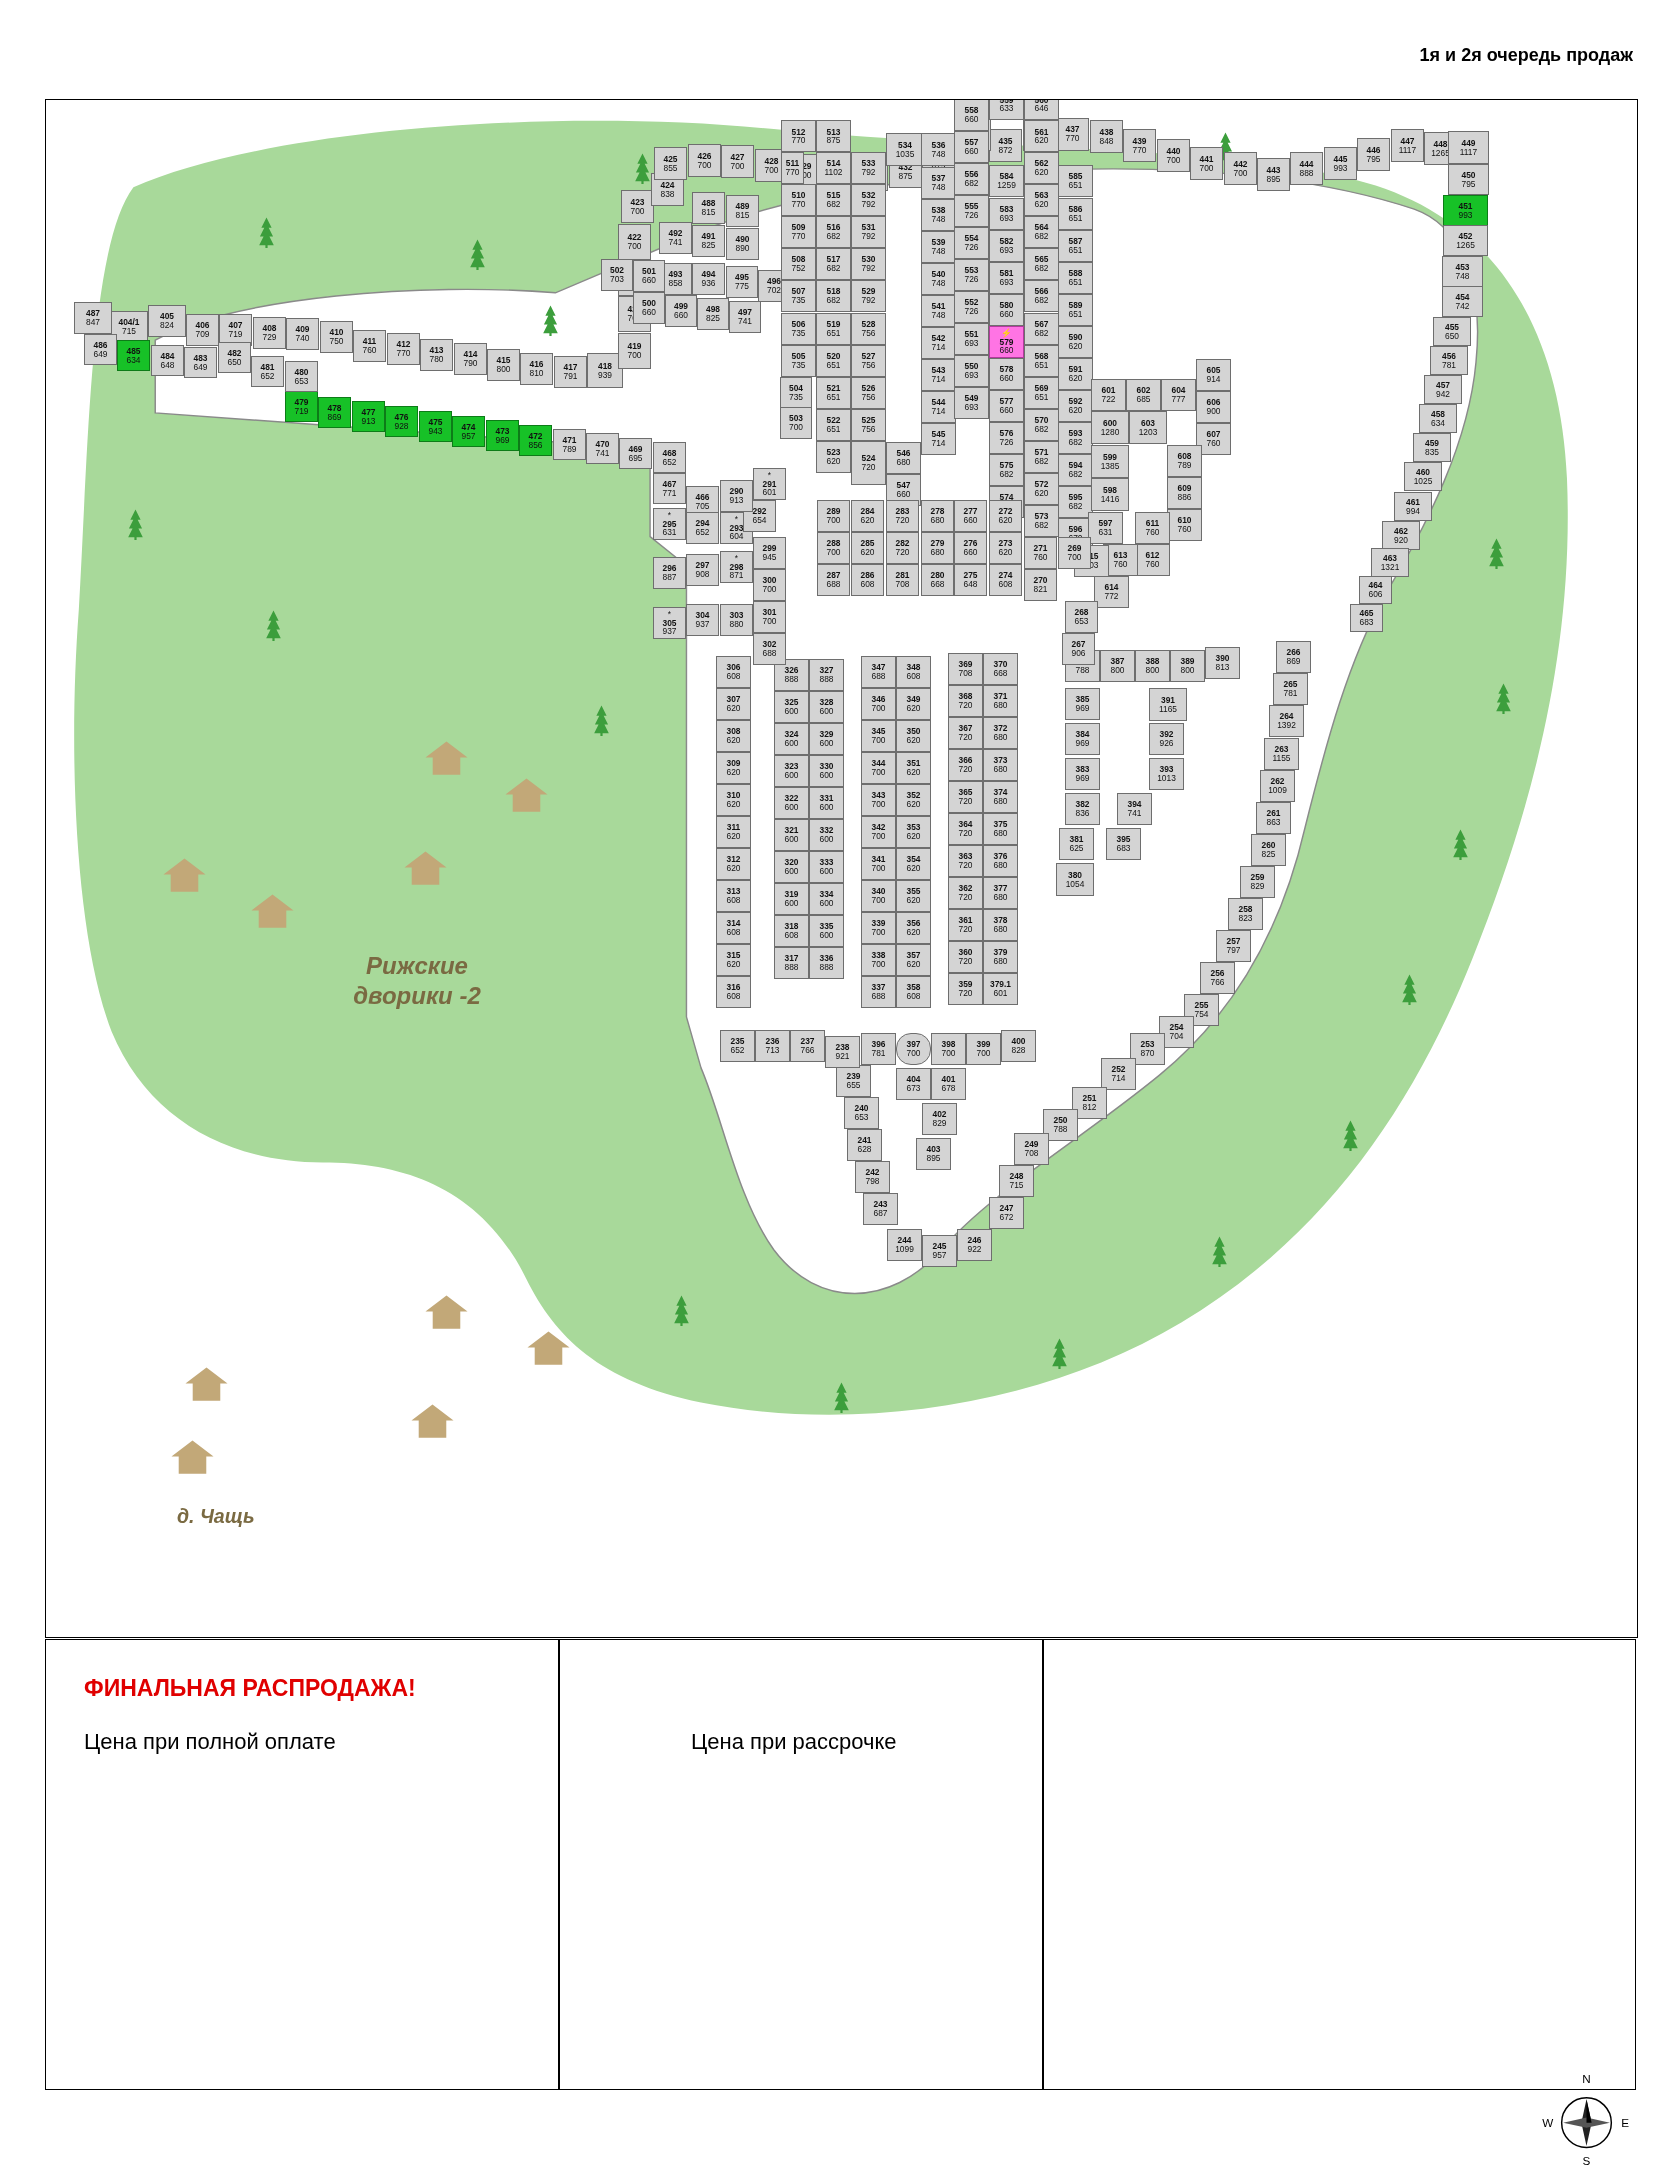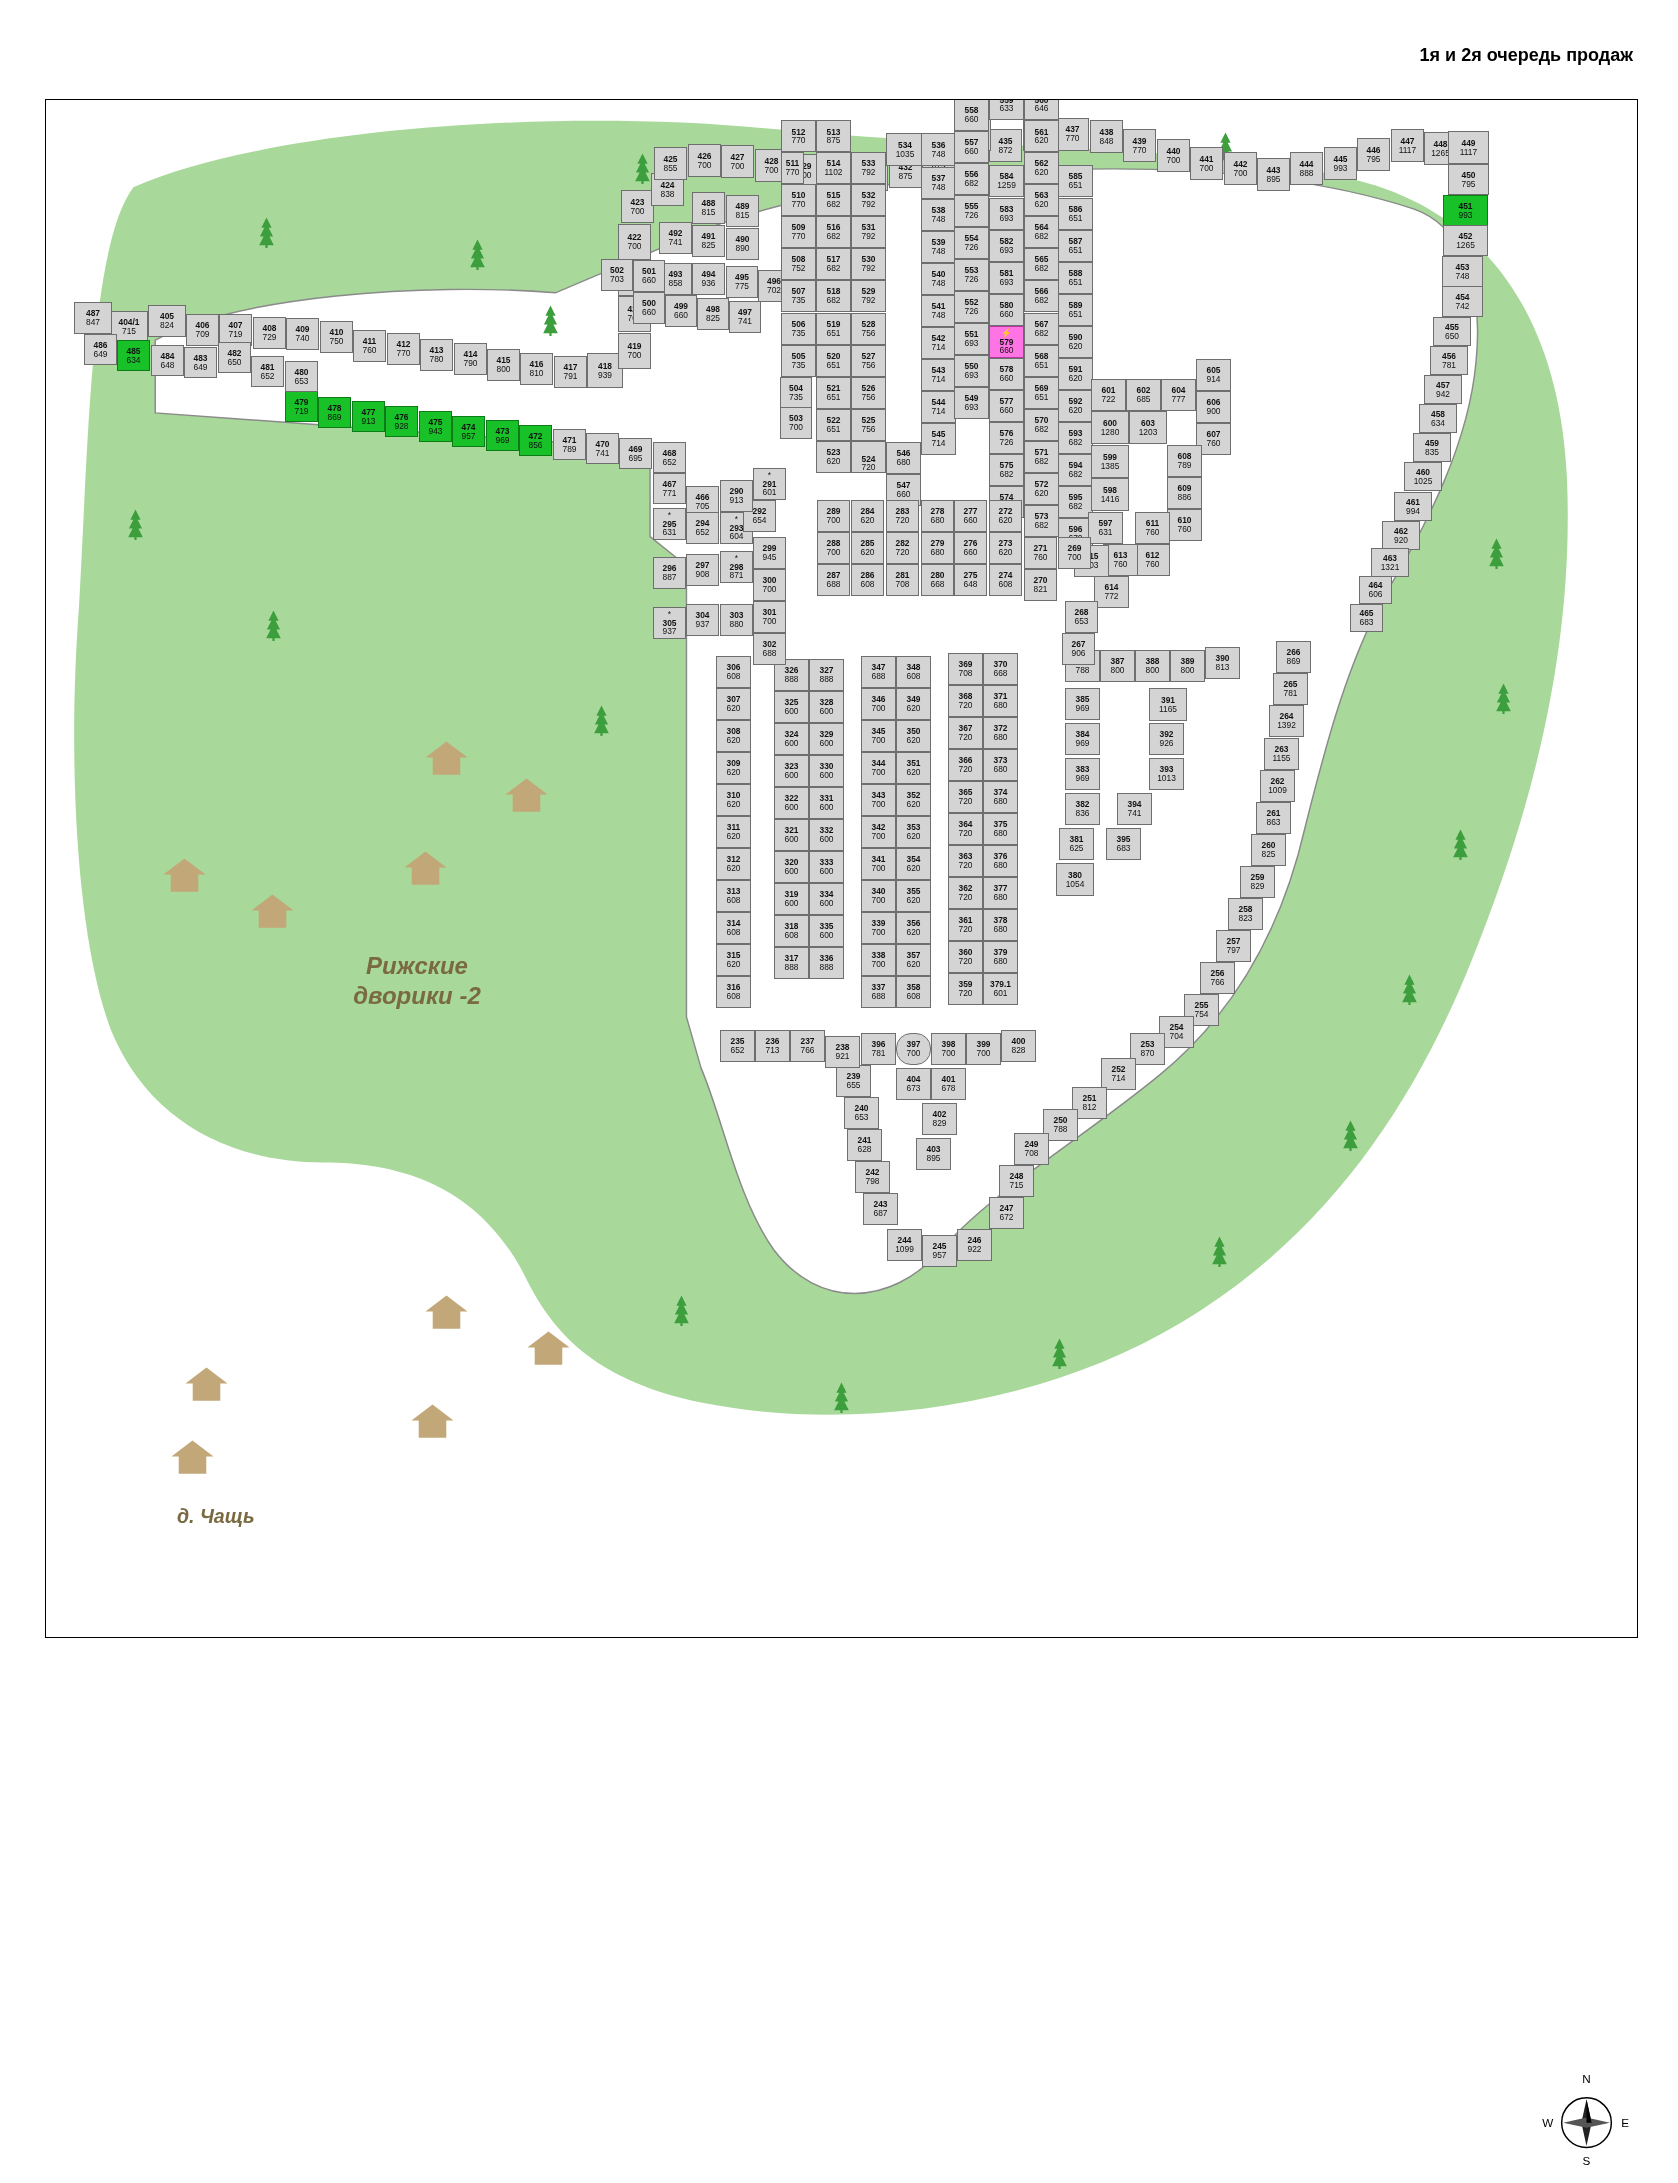--- a/index.html
+++ b/index.html
@@ -754,21 +754,21 @@
           <b>651</b>
         </div>
         <div class="plot" style="left: 770px; top: 309px; width: 35px; height: 32px;">
           <b class="num">522</b>
           <b>651</b>
         </div>
         <div class="plot" style="left: 770px; top: 341px; width: 35px; height: 32px;">
           <b class="num">523</b>
           <b>620</b>
         </div>
-        <div class="plot" style="left: 805px; top: 341px; width: 35px; height: 32px; justify-content: flex-end;">
+        <div class="plot" style="left: 805px; top: 341px; width: 35px; height: 44px;">
           <b class="num">524</b>
           <b>720</b>
         </div>
         <div class="plot" style="left: 805px; top: 309px; width: 35px; height: 32px;">
           <b class="num">525</b>
           <b>756</b>
         </div>
         <div class="plot" style="left: 805px; top: 277px; width: 35px; height: 32px;">
           <b class="num">526</b>
           <b>756</b>
@@ -1811,20 +1811,30 @@
           <b class="num">268</b>
           <b>653</b>
         </div>
         <div class="plot" style="left: 1016px; top: 533px; width: 33px; height: 32px;">
           <b class="num">267</b>
           <b>906</b>
         </div>
       </div>
   </div>
 
+  <div class="legend">
+    <div class="vline" style="left:512px"></div>
+    <div class="vline" style="left:996px"></div>
+
+    <div class="sale-title">ФИНАЛЬНАЯ РАСПРОДАЖА!</div>
+    <div class="pay-full">Цена при полной оплате</div>
+
+    <div class="pay-inst" style="left:645px">Цена при рассрочке</div>
+
+  </div>
 
   <div class="compass">
     <svg viewBox="0 0 130 130" xmlns="http://www.w3.org/2000/svg">
       <circle cx="65" cy="68" r="34" fill="#fff" stroke="#000" stroke-width="2"></circle>
       <polygon points="65,36 72,68 65,100 58,68" fill="#222"></polygon>
       <polygon points="33,68 65,61 97,68 65,75" fill="#555"></polygon>
       <polygon points="65,36 72,68 65,68" fill="#000"></polygon>
       <text x="65" y="14" font-size="16" text-anchor="middle" font-family="Liberation Sans, sans-serif">N</text>
       <text x="65" y="126" font-size="16" text-anchor="middle" font-family="Liberation Sans, sans-serif">S</text>
       <text x="118" y="74" font-size="16" text-anchor="middle" font-family="Liberation Sans, sans-serif">E</text>

